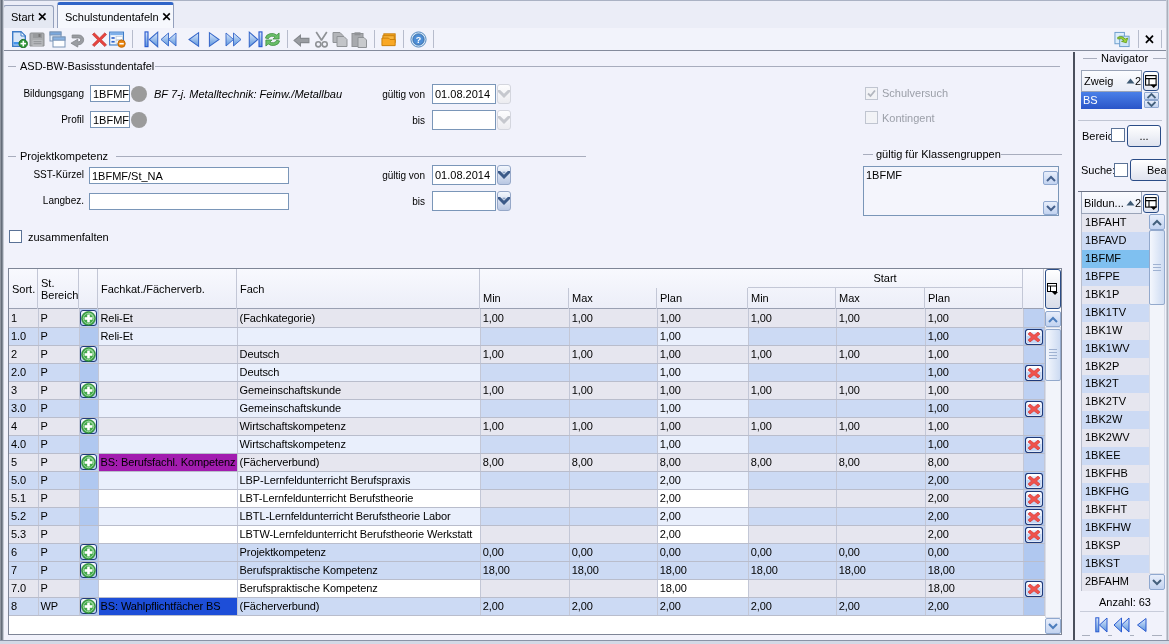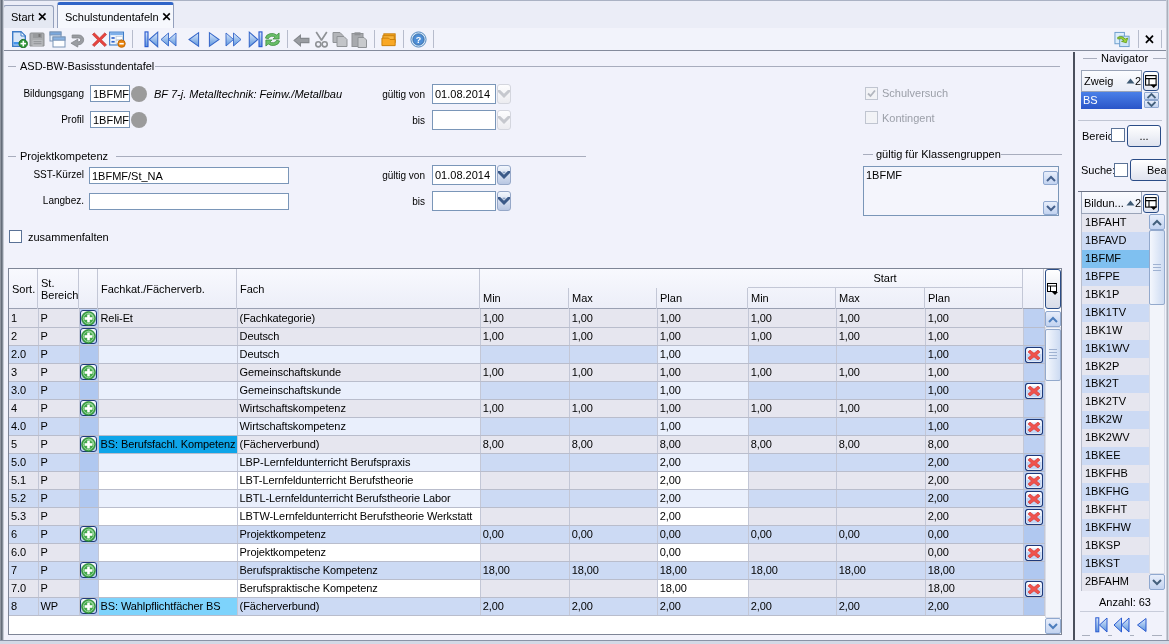--- a/index.html
+++ b/index.html
@@ -350,20 +350,39 @@
                 <td style="background:#e6e6ef">(Fachkategorie)</td>
                 <td style="background:#e6e6ef">1,00</td>
                 <td style="background:#e6e6ef">1,00</td>
                 <td style="background:#e6e6ef">1,00</td>
                 <td style="background:#e6e6ef">1,00</td>
                 <td style="background:#e6e6ef">1,00</td>
                 <td style="background:#e6e6ef">1,00</td>
                 <td class="delcell" style="background:#bdd0f2"></td>
               </tr>
 <tr>
+                <td style="background:#ccdaf4">1.0</td>
+                <td style="background:#ccdaf4">P</td>
+                <td class="iconcell" style="background:#b0c8f0"></td>
+                <td style="background:#e9effc">Reli-Et</td>
+                <td style="background:#e9effc"></td>
+                <td style="background:#ccdaf4"></td>
+                <td style="background:#ccdaf4"></td>
+                <td style="background:#e9effc">1,00</td>
+                <td style="background:#ccdaf4"></td>
+                <td style="background:#ccdaf4"></td>
+                <td style="background:#ccdaf4">1,00</td>
+                <td class="delcell" style="background:#b0c8f0"><span class="delbtn"><svg width="18" height="16" viewBox="0 0 18 16">
+                      <rect x="0.5" y="0.5" width="17" height="15" rx="2.5" fill="#ffffff" stroke="#1f3a7a" stroke-width="1.2"></rect>
+                      <rect x="1.5" y="5" width="15" height="9.5" rx="2" fill="#c3d6f4"></rect>
+                      <rect x="1.5" y="3" width="15" height="4" fill="#e6eefb"></rect>
+                      <path d="M5 3.2 L9 6.3 L13 3.2 L14.9 5 L11.4 8 L14.9 11 L13 12.9 L9 9.8 L5 12.9 L3.1 11 L6.6 8 L3.1 5 Z" fill="#f0524d" stroke="#d93832" stroke-width="0.8" stroke-linejoin="round"></path>
+                    </svg></span></td>
+              </tr>
+<tr>
                 <td style="background:#e6e6ef">2</td>
                 <td style="background:#e6e6ef">P</td>
                 <td class="iconcell" style="background:#bdd0f2"><span class="plusbtn"><svg width="15" height="15" viewBox="0 0 15 15">
                       <circle cx="7.5" cy="7.5" r="6.9" fill="#44a84b" stroke="#1d7a24" stroke-width="0.7"></circle>
                       <path d="M7.5 1.6 a5.9 5.9 0 0 1 5.9 5.9 l-2 0 a3.9 3.9 0 0 0 -3.9 -3.9 z" fill="#8ed193" opacity="0.85"></path>
                       <circle cx="7.5" cy="7.5" r="5.2" fill="none" stroke="#9ed8a2" stroke-width="1" opacity="0.9"></circle>
                       <rect x="6.2" y="3.6" width="2.6" height="7.8" fill="#fff"></rect>
                       <rect x="3.6" y="6.2" width="7.8" height="2.6" fill="#fff"></rect>
                     </svg></span></td>
                 <td style="background:#e6e6ef"></td>
@@ -476,21 +495,21 @@
 <tr>
                 <td style="background:#e6e6ef">5</td>
                 <td style="background:#e6e6ef">P</td>
                 <td class="iconcell" style="background:#bdd0f2"><span class="plusbtn"><svg width="15" height="15" viewBox="0 0 15 15">
                       <circle cx="7.5" cy="7.5" r="6.9" fill="#44a84b" stroke="#1d7a24" stroke-width="0.7"></circle>
                       <path d="M7.5 1.6 a5.9 5.9 0 0 1 5.9 5.9 l-2 0 a3.9 3.9 0 0 0 -3.9 -3.9 z" fill="#8ed193" opacity="0.85"></path>
                       <circle cx="7.5" cy="7.5" r="5.2" fill="none" stroke="#9ed8a2" stroke-width="1" opacity="0.9"></circle>
                       <rect x="6.2" y="3.6" width="2.6" height="7.8" fill="#fff"></rect>
                       <rect x="3.6" y="6.2" width="7.8" height="2.6" fill="#fff"></rect>
                     </svg></span></td>
-                <td style="background:#0ea5e9">BS: Berufsfachl. Kompetenz</td>
+                <td style="background:#a21caf">BS: Berufsfachl. Kompetenz</td>
                 <td style="background:#e6e6ef">(Fächerverbund)</td>
                 <td style="background:#e6e6ef">8,00</td>
                 <td style="background:#e6e6ef">8,00</td>
                 <td style="background:#e6e6ef">8,00</td>
                 <td style="background:#e6e6ef">8,00</td>
                 <td style="background:#e6e6ef">8,00</td>
                 <td style="background:#e6e6ef">8,00</td>
                 <td class="delcell" style="background:#bdd0f2"></td>
               </tr>
 <tr>
@@ -583,39 +602,20 @@
                 <td style="background:#ccdaf4">Projektkompetenz</td>
                 <td style="background:#ccdaf4">0,00</td>
                 <td style="background:#ccdaf4">0,00</td>
                 <td style="background:#ccdaf4">0,00</td>
                 <td style="background:#ccdaf4">0,00</td>
                 <td style="background:#ccdaf4">0,00</td>
                 <td style="background:#ccdaf4">0,00</td>
                 <td class="delcell" style="background:#b0c8f0"></td>
               </tr>
 <tr>
-                <td style="background:#e6e6ef">6.0</td>
-                <td style="background:#e6e6ef">P</td>
-                <td class="iconcell" style="background:#bdd0f2"></td>
-                <td style="background:#ffffff"></td>
-                <td style="background:#ffffff">Projektkompetenz</td>
-                <td style="background:#e6e6ef"></td>
-                <td style="background:#e6e6ef"></td>
-                <td style="background:#ffffff">0,00</td>
-                <td style="background:#e6e6ef"></td>
-                <td style="background:#e6e6ef"></td>
-                <td style="background:#e6e6ef">0,00</td>
-                <td class="delcell" style="background:#bdd0f2"><span class="delbtn"><svg width="18" height="16" viewBox="0 0 18 16">
-                      <rect x="0.5" y="0.5" width="17" height="15" rx="2.5" fill="#ffffff" stroke="#1f3a7a" stroke-width="1.2"></rect>
-                      <rect x="1.5" y="5" width="15" height="9.5" rx="2" fill="#c3d6f4"></rect>
-                      <rect x="1.5" y="3" width="15" height="4" fill="#e6eefb"></rect>
-                      <path d="M5 3.2 L9 6.3 L13 3.2 L14.9 5 L11.4 8 L14.9 11 L13 12.9 L9 9.8 L5 12.9 L3.1 11 L6.6 8 L3.1 5 Z" fill="#f0524d" stroke="#d93832" stroke-width="0.8" stroke-linejoin="round"></path>
-                    </svg></span></td>
-              </tr>
-<tr>
                 <td style="background:#ccdaf4">7</td>
                 <td style="background:#ccdaf4">P</td>
                 <td class="iconcell" style="background:#b0c8f0"><span class="plusbtn"><svg width="15" height="15" viewBox="0 0 15 15">
                       <circle cx="7.5" cy="7.5" r="6.9" fill="#44a84b" stroke="#1d7a24" stroke-width="0.7"></circle>
                       <path d="M7.5 1.6 a5.9 5.9 0 0 1 5.9 5.9 l-2 0 a3.9 3.9 0 0 0 -3.9 -3.9 z" fill="#8ed193" opacity="0.85"></path>
                       <circle cx="7.5" cy="7.5" r="5.2" fill="none" stroke="#9ed8a2" stroke-width="1" opacity="0.9"></circle>
                       <rect x="6.2" y="3.6" width="2.6" height="7.8" fill="#fff"></rect>
                       <rect x="3.6" y="6.2" width="7.8" height="2.6" fill="#fff"></rect>
                     </svg></span></td>
                 <td style="background:#ccdaf4"></td>
@@ -650,21 +650,21 @@
 <tr>
                 <td style="background:#ccdaf4">8</td>
                 <td style="background:#ccdaf4">WP</td>
                 <td class="iconcell" style="background:#b0c8f0"><span class="plusbtn"><svg width="15" height="15" viewBox="0 0 15 15">
                       <circle cx="7.5" cy="7.5" r="6.9" fill="#44a84b" stroke="#1d7a24" stroke-width="0.7"></circle>
                       <path d="M7.5 1.6 a5.9 5.9 0 0 1 5.9 5.9 l-2 0 a3.9 3.9 0 0 0 -3.9 -3.9 z" fill="#8ed193" opacity="0.85"></path>
                       <circle cx="7.5" cy="7.5" r="5.2" fill="none" stroke="#9ed8a2" stroke-width="1" opacity="0.9"></circle>
                       <rect x="6.2" y="3.6" width="2.6" height="7.8" fill="#fff"></rect>
                       <rect x="3.6" y="6.2" width="7.8" height="2.6" fill="#fff"></rect>
                     </svg></span></td>
-                <td style="background:#7dd3fc">BS: Wahlpflichtfächer BS</td>
+                <td style="background:#1d4ed8">BS: Wahlpflichtfächer BS</td>
                 <td style="background:#ccdaf4">(Fächerverbund)</td>
                 <td style="background:#ccdaf4">2,00</td>
                 <td style="background:#ccdaf4">2,00</td>
                 <td style="background:#ccdaf4">2,00</td>
                 <td style="background:#ccdaf4">2,00</td>
                 <td style="background:#ccdaf4">2,00</td>
                 <td style="background:#ccdaf4">2,00</td>
                 <td class="delcell" style="background:#b0c8f0"></td>
               </tr>
             </tbody>

